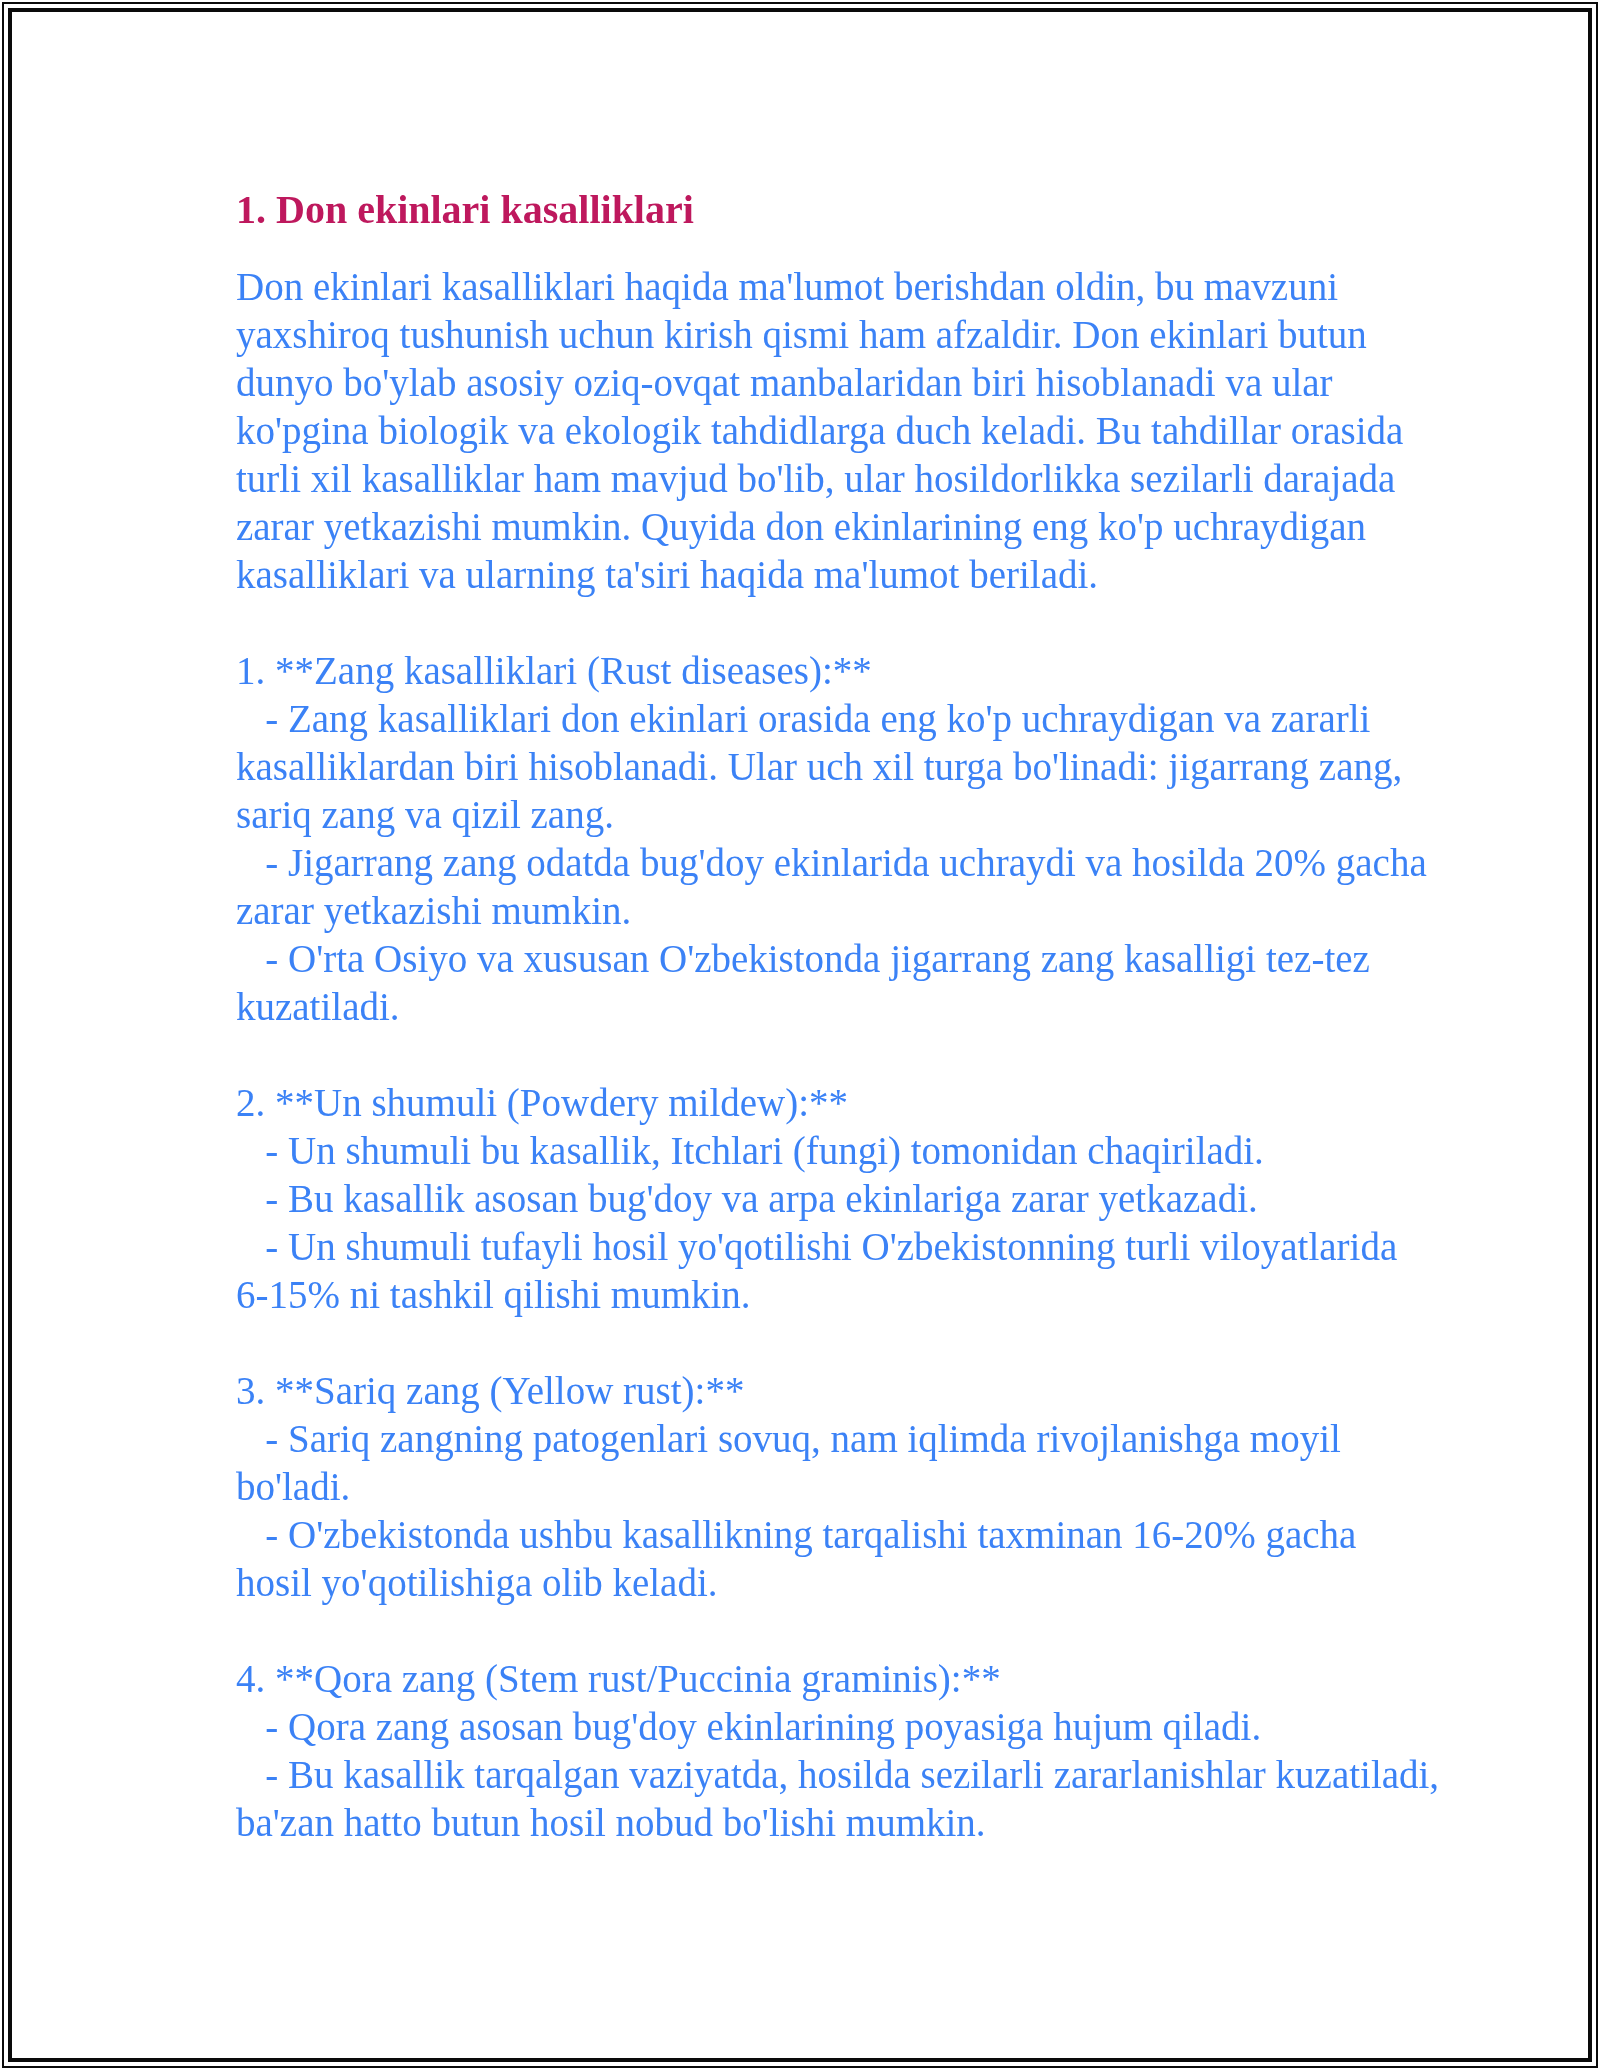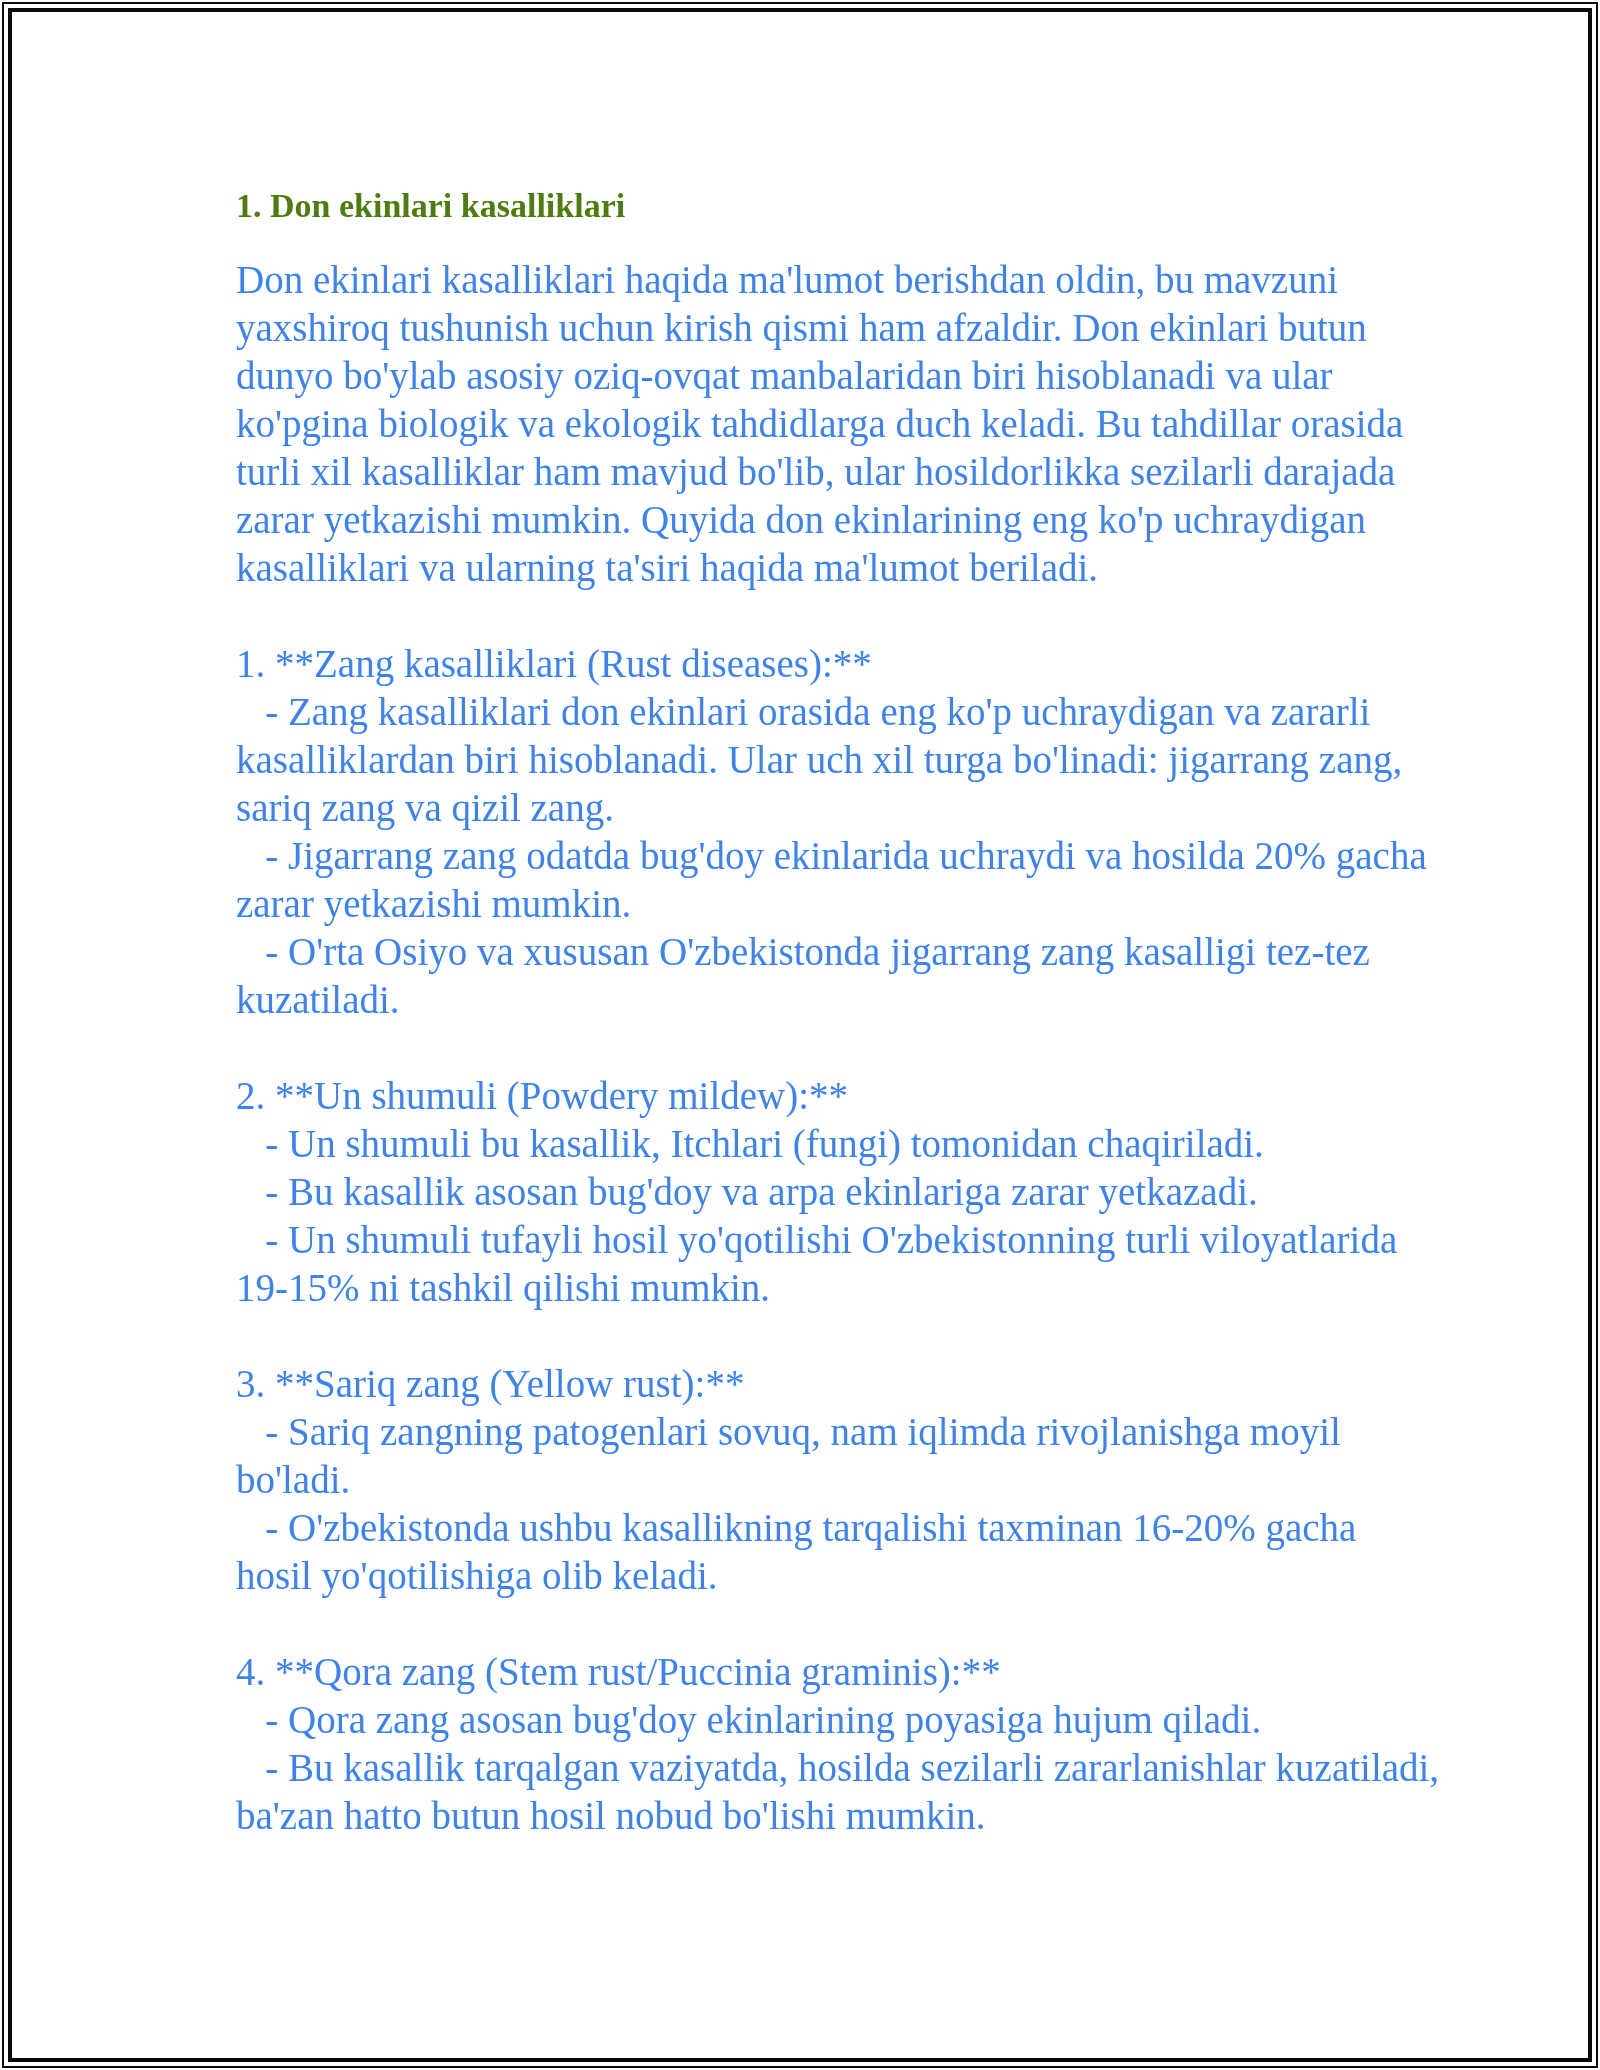--- a/index.html
+++ b/index.html
@@ -27,25 +27,25 @@
     pointer-events: none;
   }
   .content {
     position: absolute;
     left: 236px;
     top: 185px;
     right: 40px;
     color: #121212;
   }
   .doc-title {
-    font-size: 34px;
+    font-size: 40px;
     font-weight: bold;
     line-height: 1.25;
     margin: 0 0 28px 0;
-    color: #4d7c0f;
+    color: #be185d;
   }
   .para {
     font-size: 39px;
     line-height: 48px;
     margin: 0 0 48px 0;
     white-space: pre-wrap;
     color: #3b82f6;
   }
 </style>
 </head>
@@ -72,21 +72,21 @@
 sariq zang va qizil zang.
    - Jigarrang zang odatda bug'doy ekinlarida uchraydi va hosilda 20% gacha
 zarar yetkazishi mumkin.
    - O'rta Osiyo va xususan O'zbekistonda jigarrang zang kasalligi tez-tez
 kuzatiladi.</div>
 
     <div class="para">2. **Un shumuli (Powdery mildew):**
    - Un shumuli bu kasallik, Itchlari (fungi) tomonidan chaqiriladi.
    - Bu kasallik asosan bug'doy va arpa ekinlariga zarar yetkazadi.
    - Un shumuli tufayli hosil yo'qotilishi O'zbekistonning turli viloyatlarida
-19-15% ni tashkil qilishi mumkin.</div>
+6-15% ni tashkil qilishi mumkin.</div>
 
     <div class="para">3. **Sariq zang (Yellow rust):**
    - Sariq zangning patogenlari sovuq, nam iqlimda rivojlanishga moyil
 bo'ladi.
    - O'zbekistonda ushbu kasallikning tarqalishi taxminan 16-20% gacha
 hosil yo'qotilishiga olib keladi.</div>
 
     <div class="para">4. **Qora zang (Stem rust/Puccinia graminis):**
    - Qora zang asosan bug'doy ekinlarining poyasiga hujum qiladi.
    - Bu kasallik tarqalgan vaziyatda, hosilda sezilarli zararlanishlar kuzatiladi,

